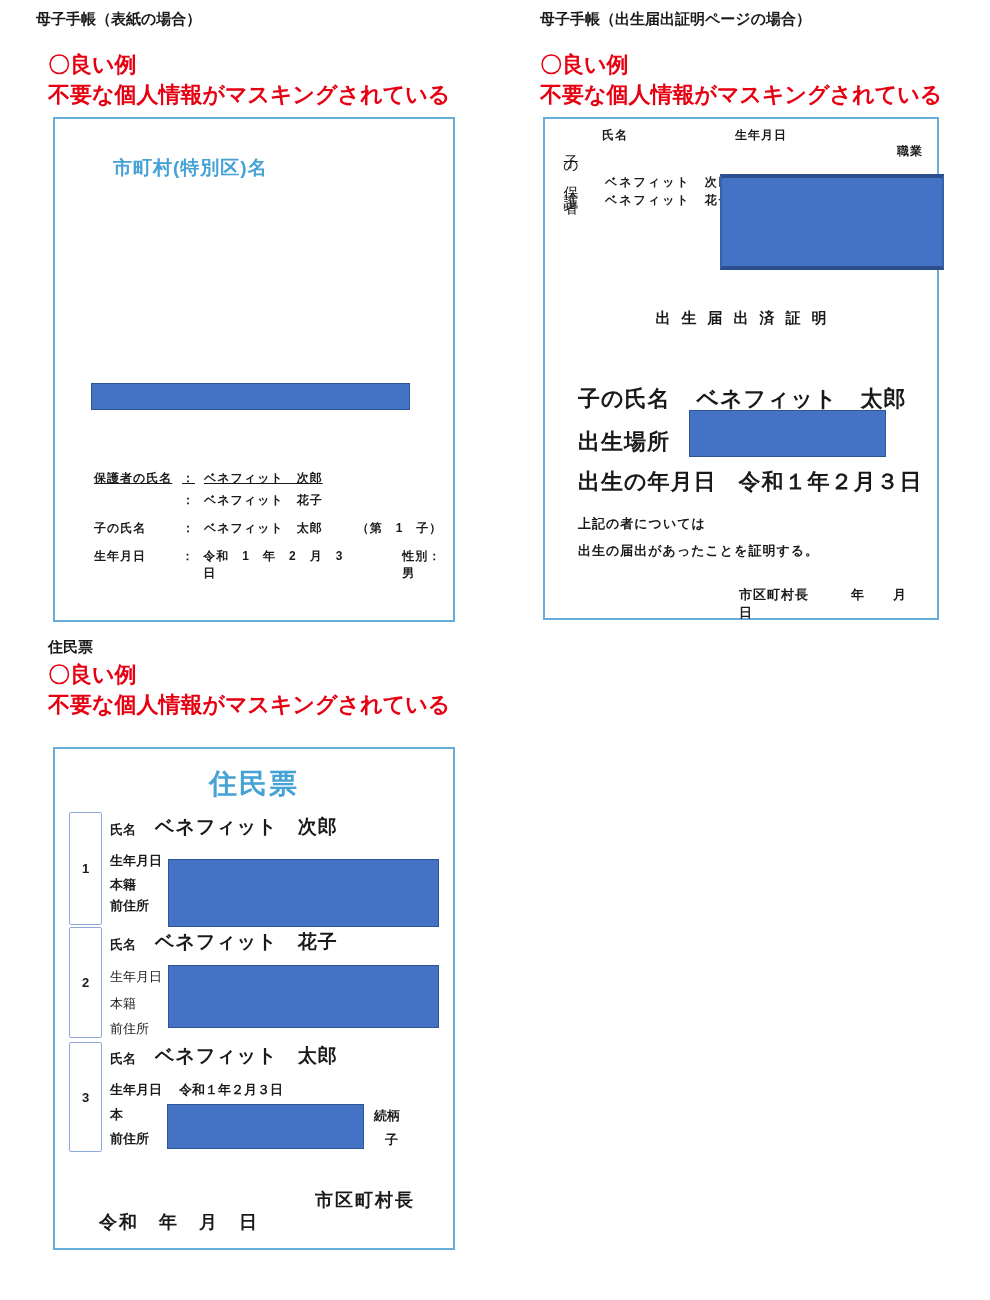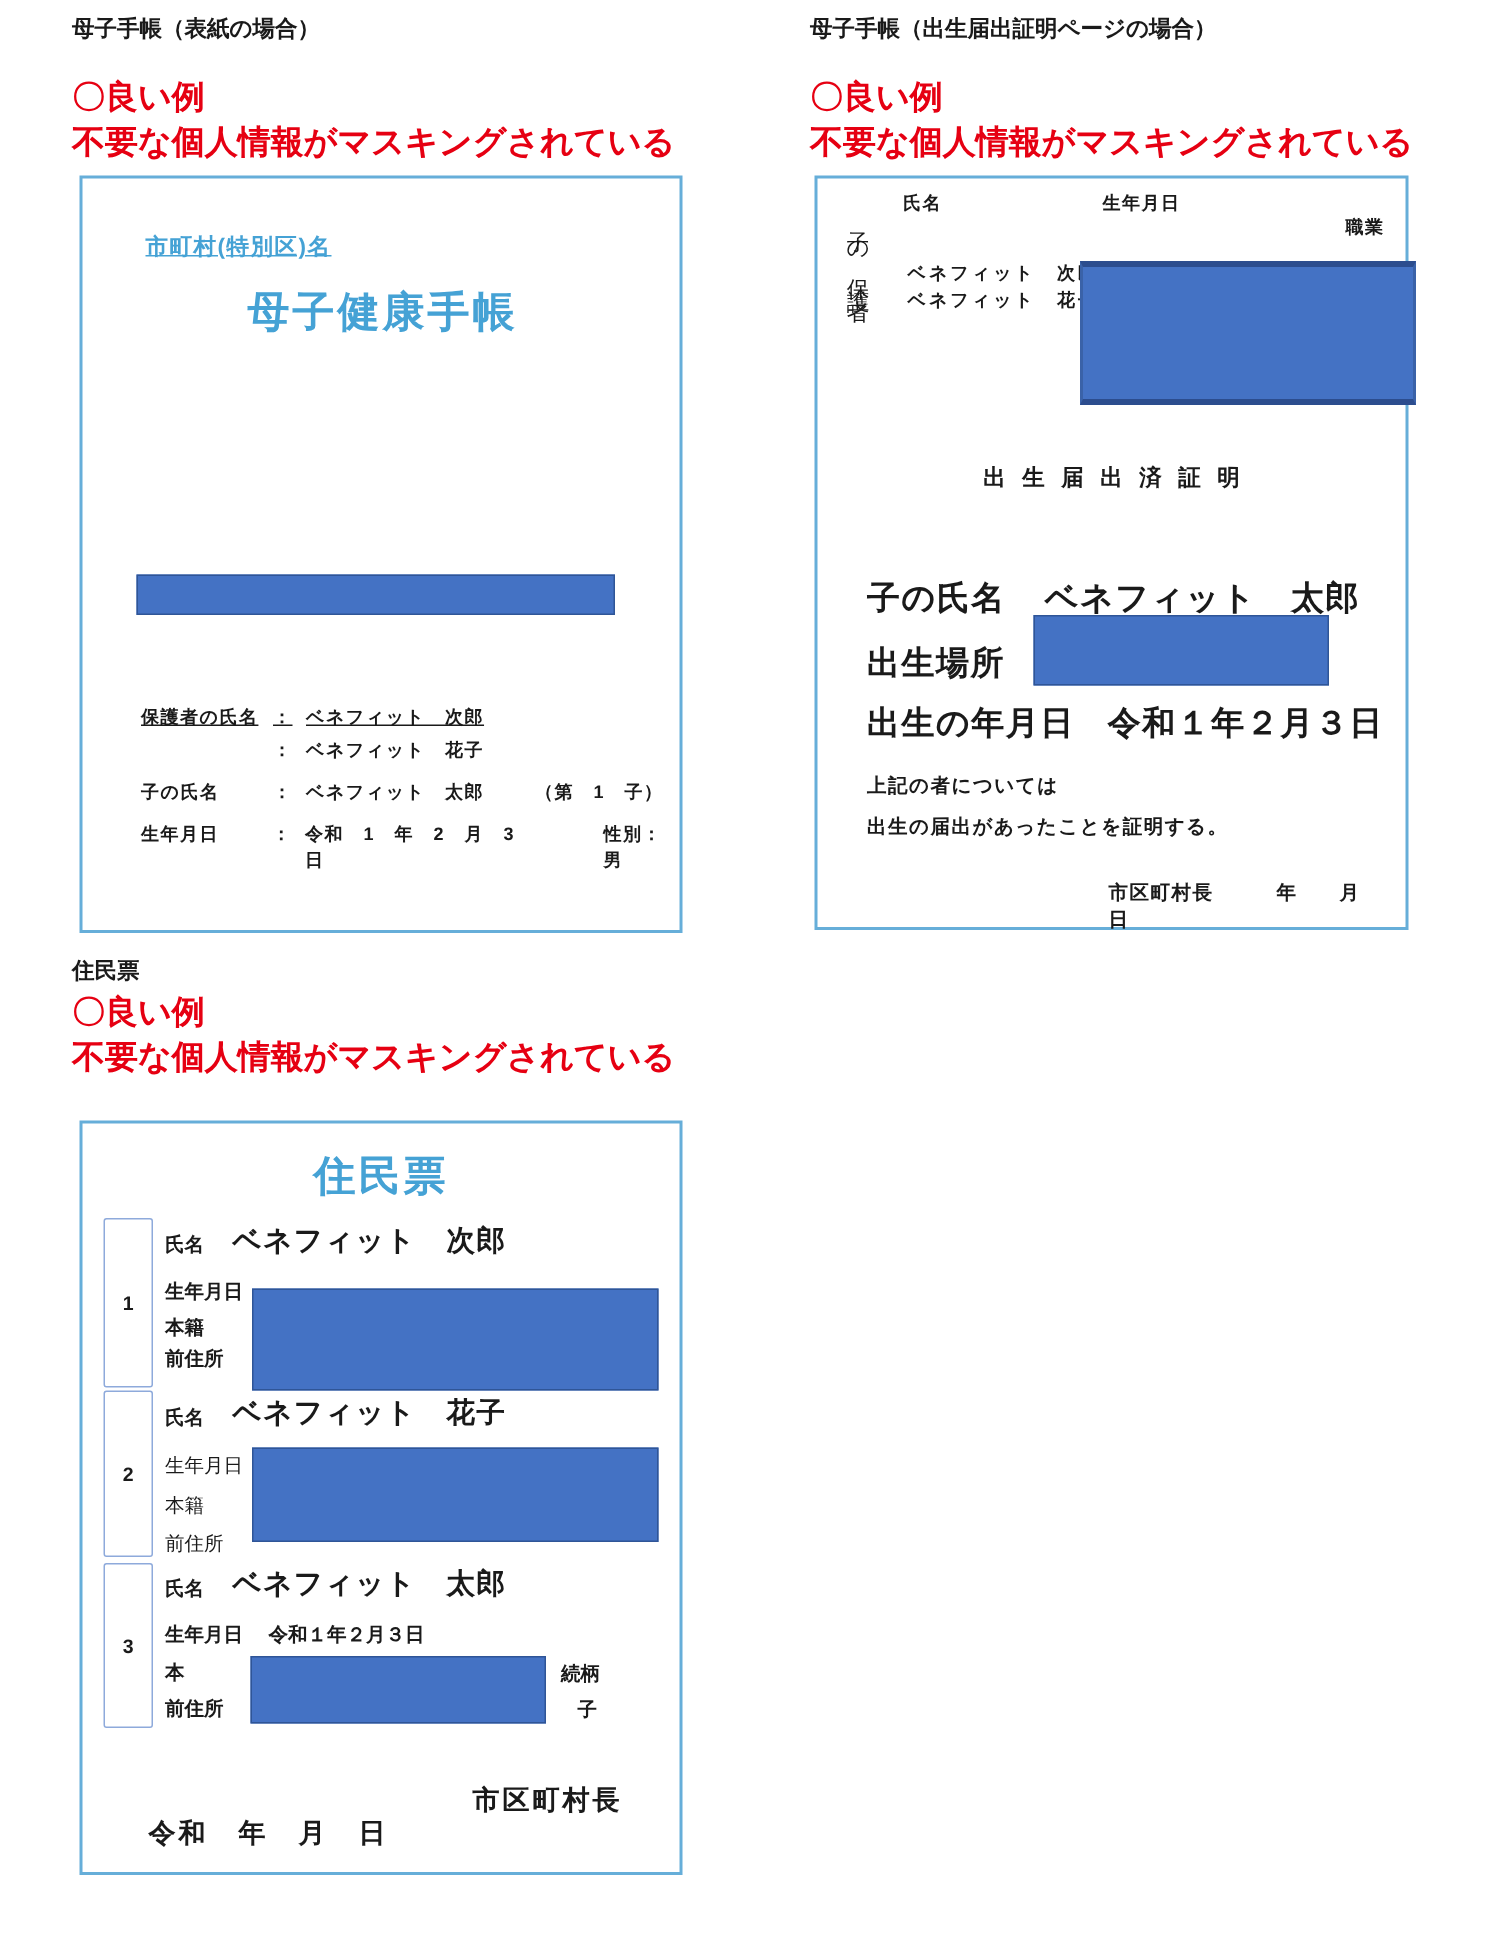--- a/index.html
+++ b/index.html
@@ -37,29 +37,28 @@
   }
   .small-lbl { font-size:13px; font-weight:bold; }
   .small-lbl-n { font-size:13px; font-weight:normal; }
   .name18 { font-size:19px; font-weight:bold; letter-spacing:1px; }
   .cert-line { font-size:22px; font-weight:bold; letter-spacing:1px; }
   .note13 { font-size:13px; font-weight:bold; letter-spacing:1px; }
 </style>
 </head>
 <body>
 
-<div class="abs sec-title" style="left:48px; top:10px;">母子手帳（表紙の場合）</div>
+<div class="abs sec-title" style="left:36px; top:10px;">母子手帳（表紙の場合）</div>
 <div class="abs red" style="left:48px; top:50px;">〇良い例</div>
 <div class="abs red" style="left:48px; top:80px;">不要な個人情報がマスキングされている</div>
 
 <div class="docbox" style="left:53px; top:117px; width:402px; height:505px;">
 
-  <div class="abs bluetxt" style="left:42px; top:36px; font-size:15px; letter-spacing:1px;text-decoration:underline;">市町村(特別区)名</div>
+  <div class="abs bluetxt" style="left:58px; top:36px; font-size:19px; letter-spacing:1px;">市町村(特別区)名</div>
 
-  <div class="abs bluetxt" style="left:110px; top:70px; font-size:28px; letter-spacing:2px;">母子健康手帳</div>
 
   <div class="mask" style="left:36px; top:264px; width:319px; height:27px;"></div>
 
   <div class="abs row12" style="left:39px; top:351px; width:360px;text-decoration:underline;">
     <span class="lbl">保護者の氏名</span>
       <span class="col">：</span>
       <span>ベネフィット　次郎</span>
   </div>
   <div class="abs row12" style="left:39px; top:373px; width:360px;">
     <span class="lbl"></span>

